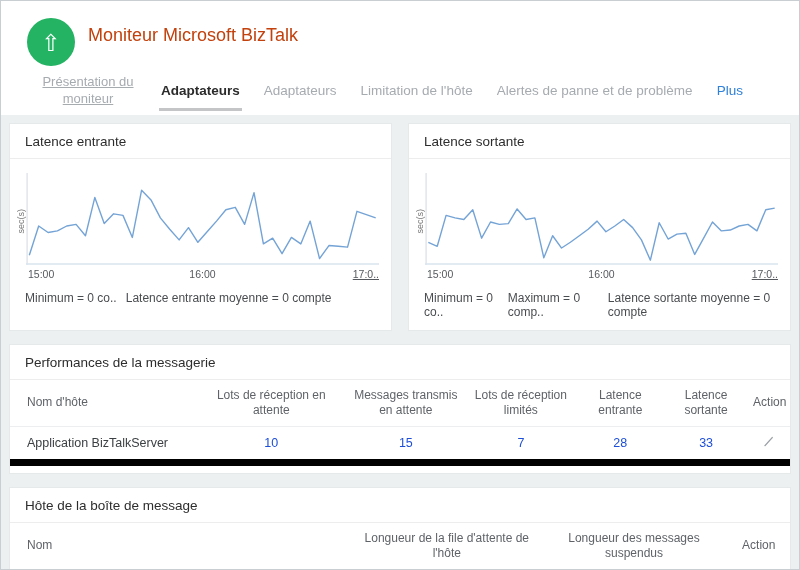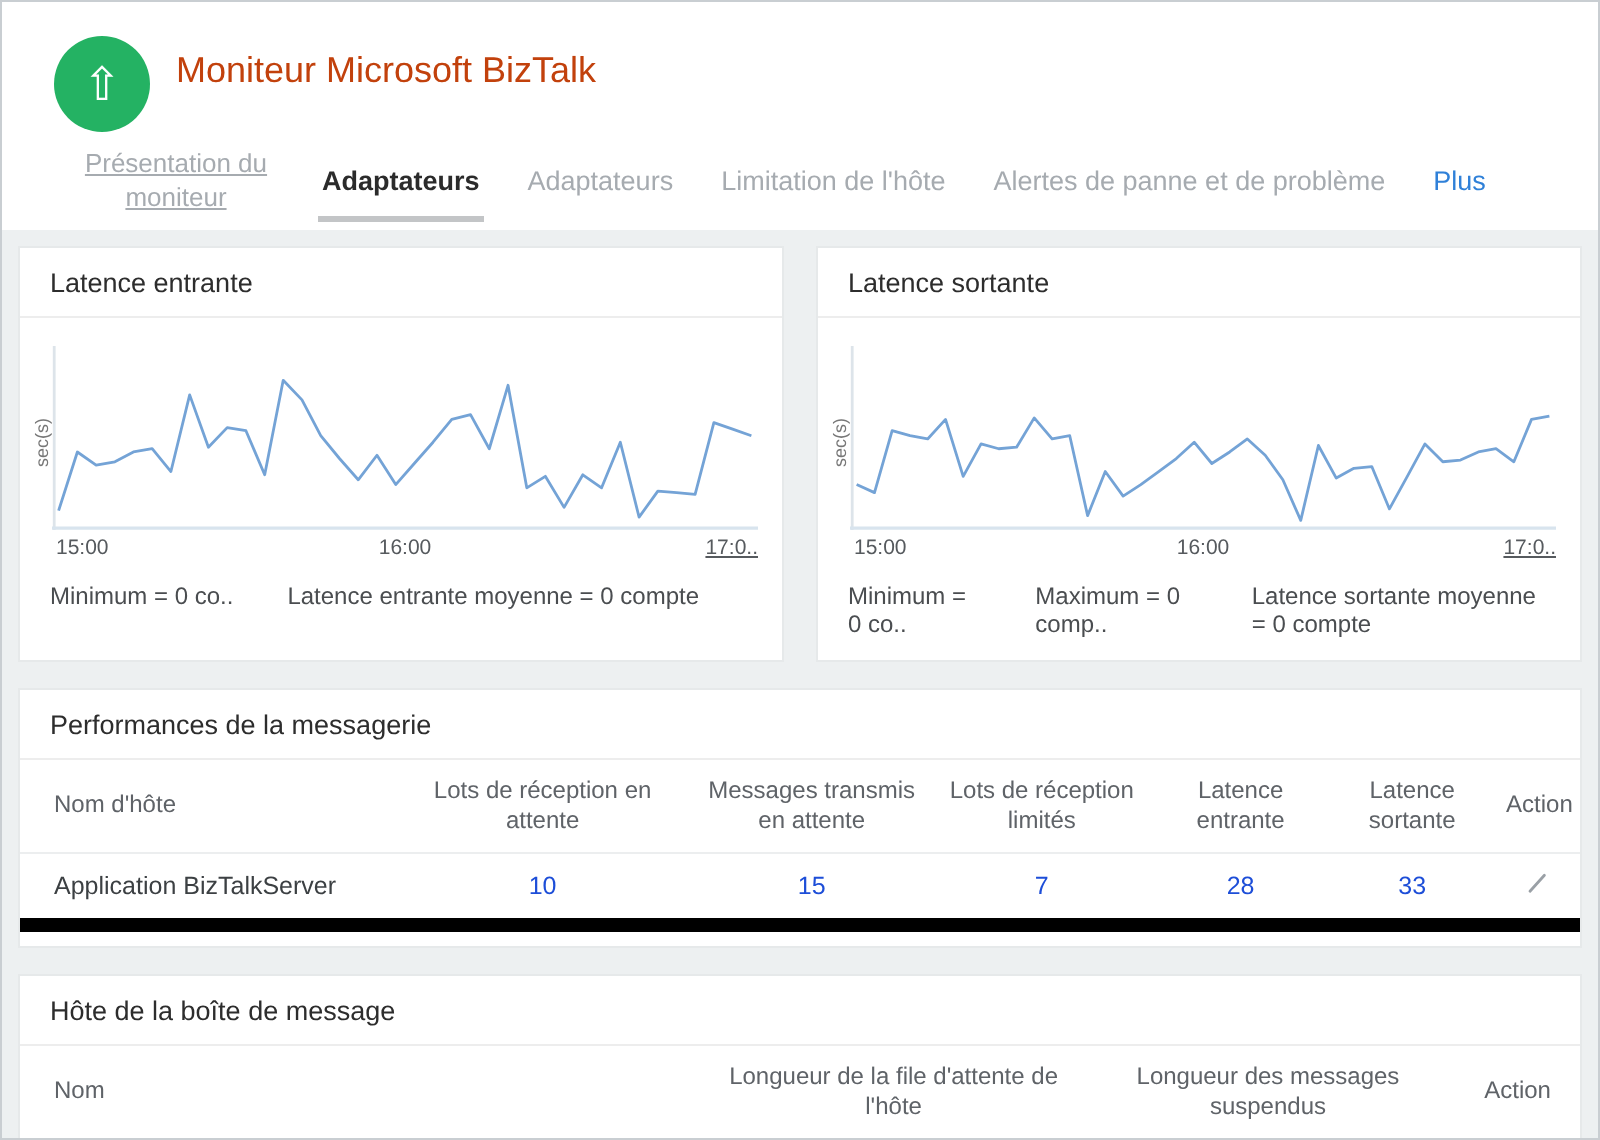--- a/index.html
+++ b/index.html
@@ -34,21 +34,21 @@
   
   .charts-row { display: flex; gap: 16px; }
   .chart-card { flex: 1 1 0; }
   .chart-body { display: flex; align-items: stretch; padding: 14px 12px 0 6px; }
   .ylabel { writing-mode: vertical-rl; transform: rotate(180deg); font-size: 9px; color: #777; align-self: center; margin-bottom: 14px; flex: 0 0 auto; }
   .plot { flex: 1; min-width: 0; }
   .plot-svg { display: block; width: 100%; height: 92px; }
   .xticks { position: relative; height: 15px; font-size: 10.5px; color: #565a5e; margin-top: 3px; }
   .xt { position: absolute; top: 0; }
   .xt0 { left: 2px; } .xt1 { left: 50%; transform: translateX(-50%); text-align: right; } .xt2 { right: 0; text-decoration: underline; }
-  .chart-stats { display: flex; gap: 27px; padding: 8px 15px 11px; font-size: 12px; color: #4a4d50; flex-wrap: nowrap; }
+  .chart-stats { display: flex; gap: 9px; padding: 8px 15px 11px; font-size: 12px; color: #4a4d50; flex-wrap: nowrap; }
 
   
   .table-card { margin-top: 13px; padding-bottom: 7px; }
   table { width: 100%; border-collapse: collapse; table-layout: fixed; }
   th { font-size: 12px; color: #5f6368; font-weight: normal; padding: 8px 6px; text-align: center; vertical-align: middle; line-height: 1.25; border-bottom: 1px solid #eceeef; }
   td { font-size: 12.5px; color: #3c4043; padding: 8px 6px; text-align: center; border-bottom: 7px solid #000000; }
   th:first-child, td:first-child { text-align: left; padding-left: 17px; }
   td.num { color: #1d4ed8; }
   .pencil { cursor: pointer; display: inline-block; line-height: 0; }
 </style>

